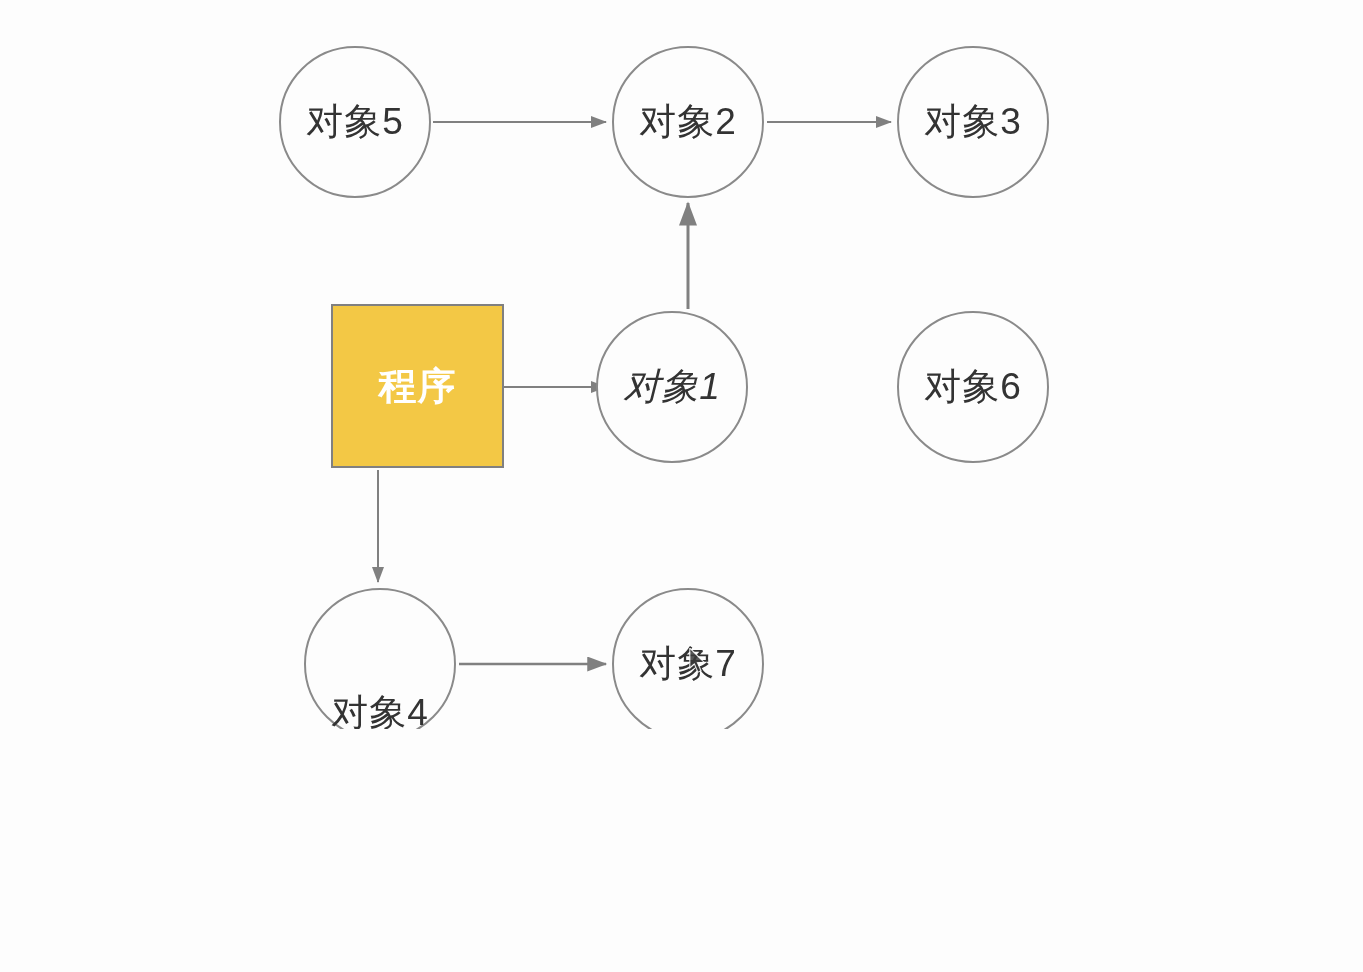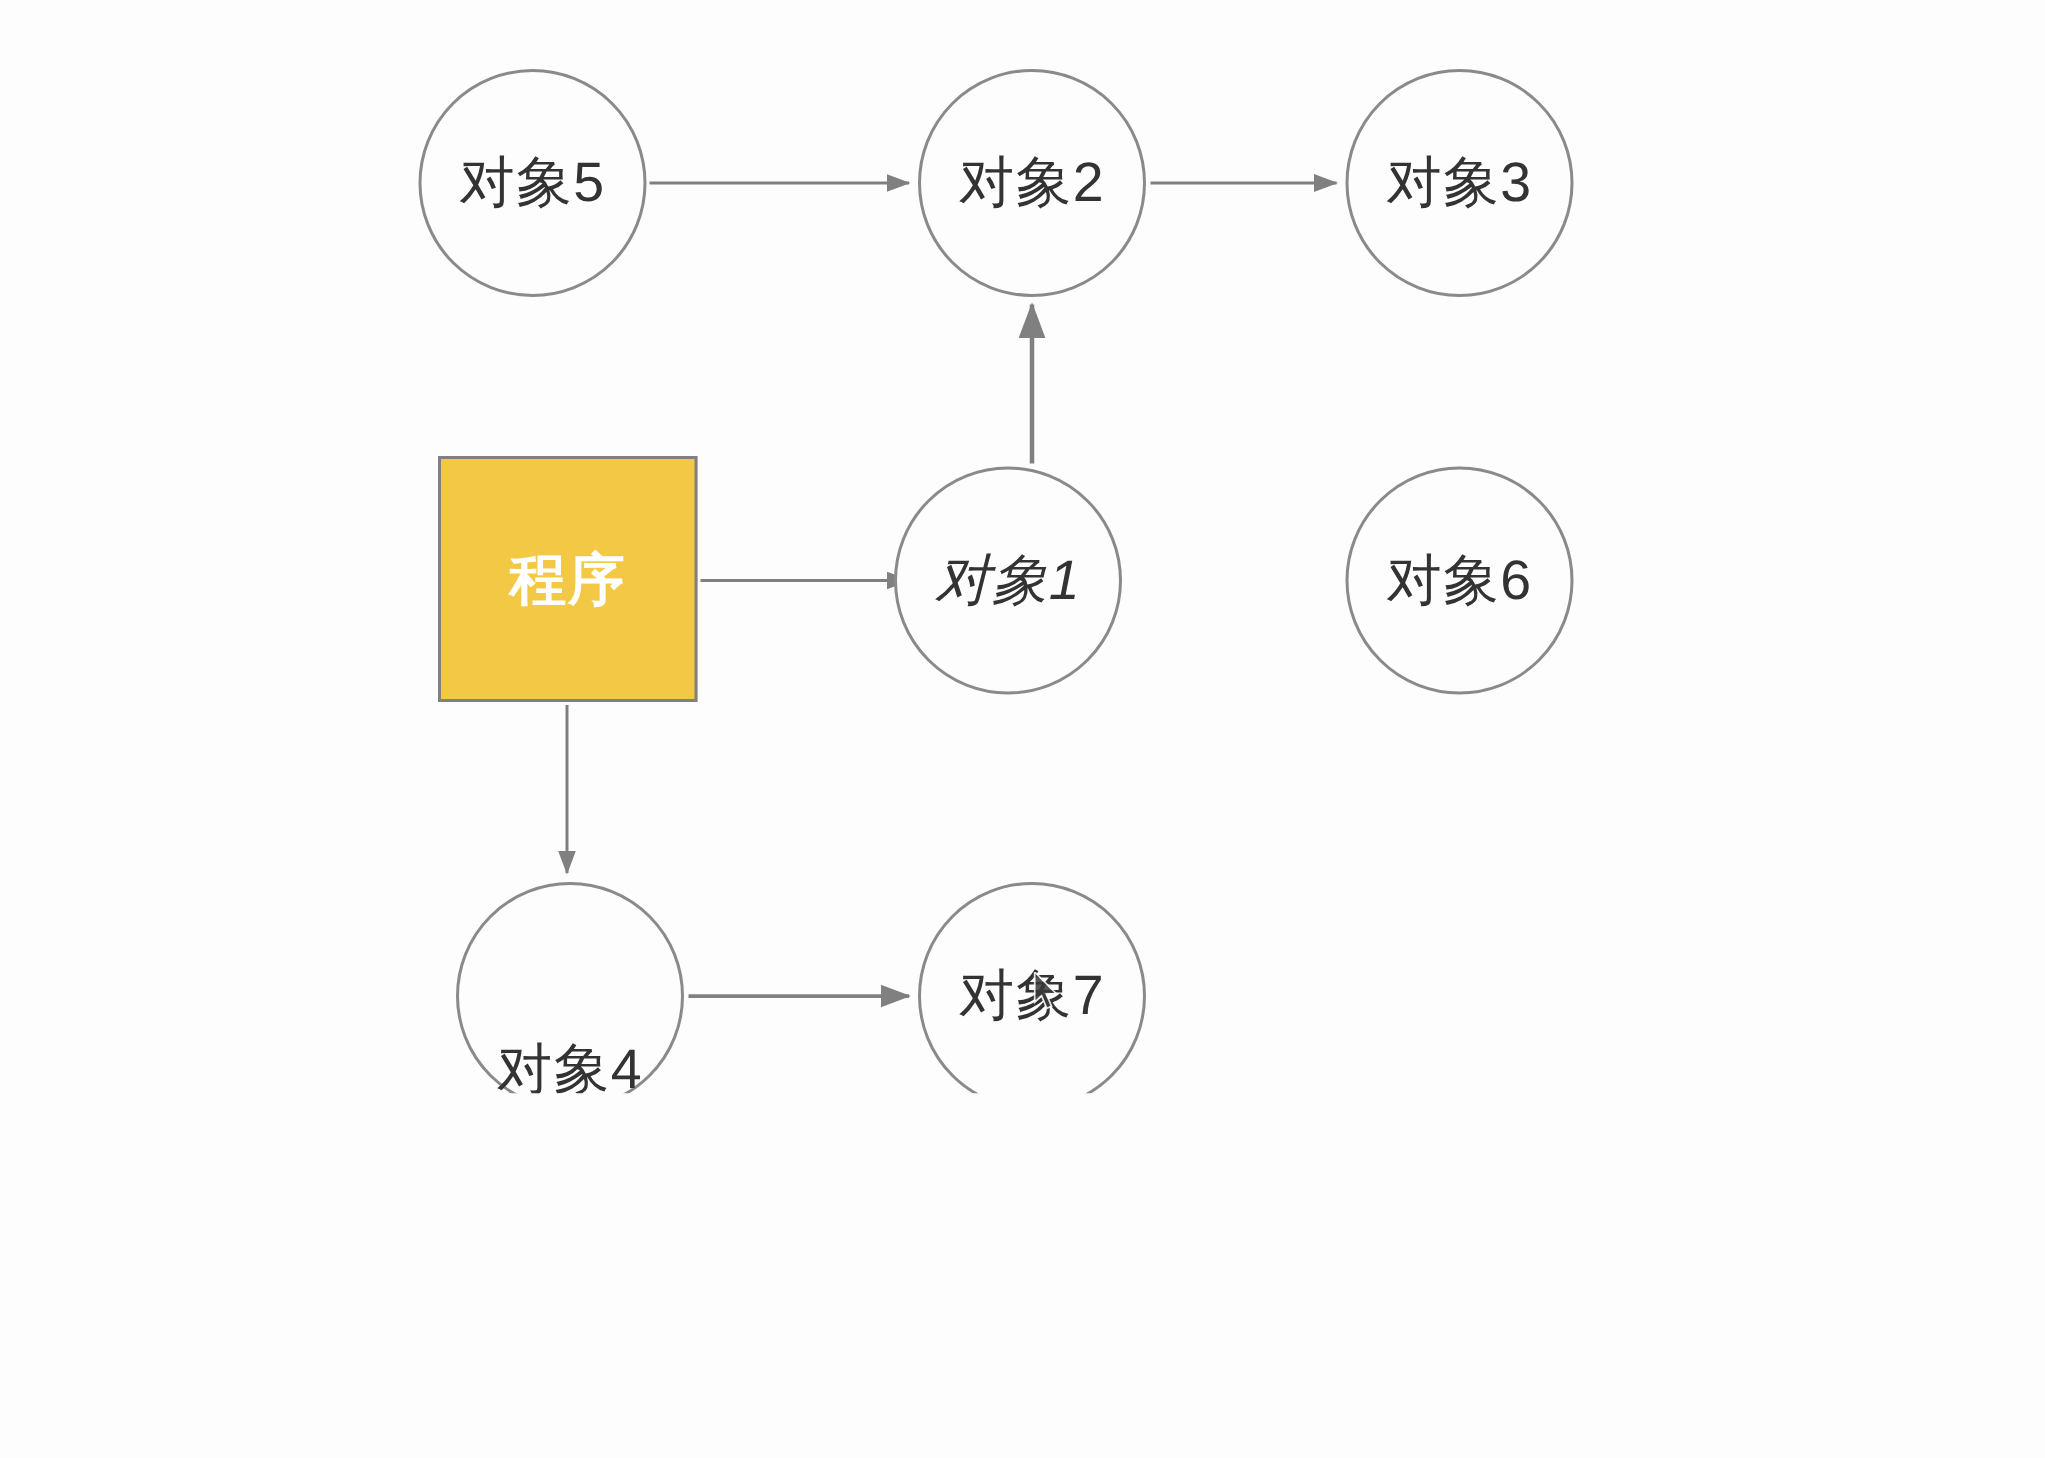--- a/index.html
+++ b/index.html
@@ -39,20 +39,21 @@
     background: #fdfdfd;
   }
   .square {
     width: 173px;
     height: 164px;
     border: 2px solid #808080;
     background: #f3c845;
     color: #ffffff;
     font-weight: bold;
     font-size: 38px;
+    margin-left: 39px;
   }
   .caption {
     position: absolute;
     left: 0;
     top: 782px;
     width: 1290px;
     text-align: center;
     color: #141414;
     font-weight: 500;
   }

